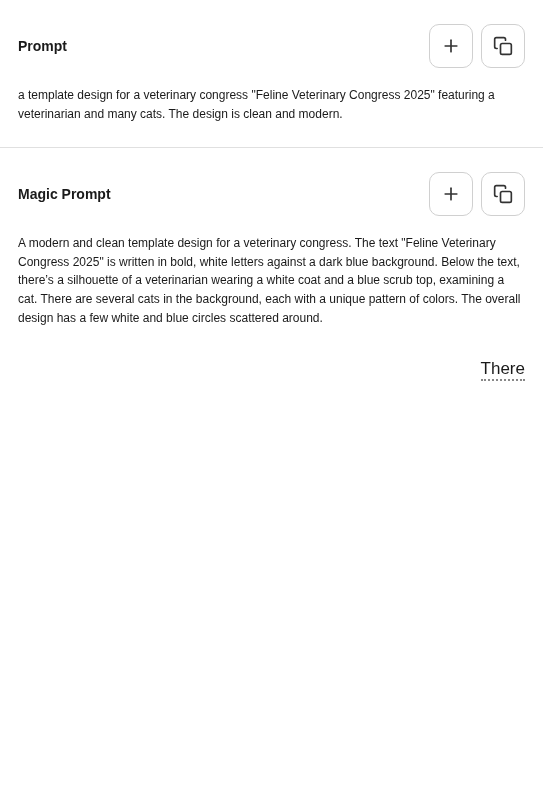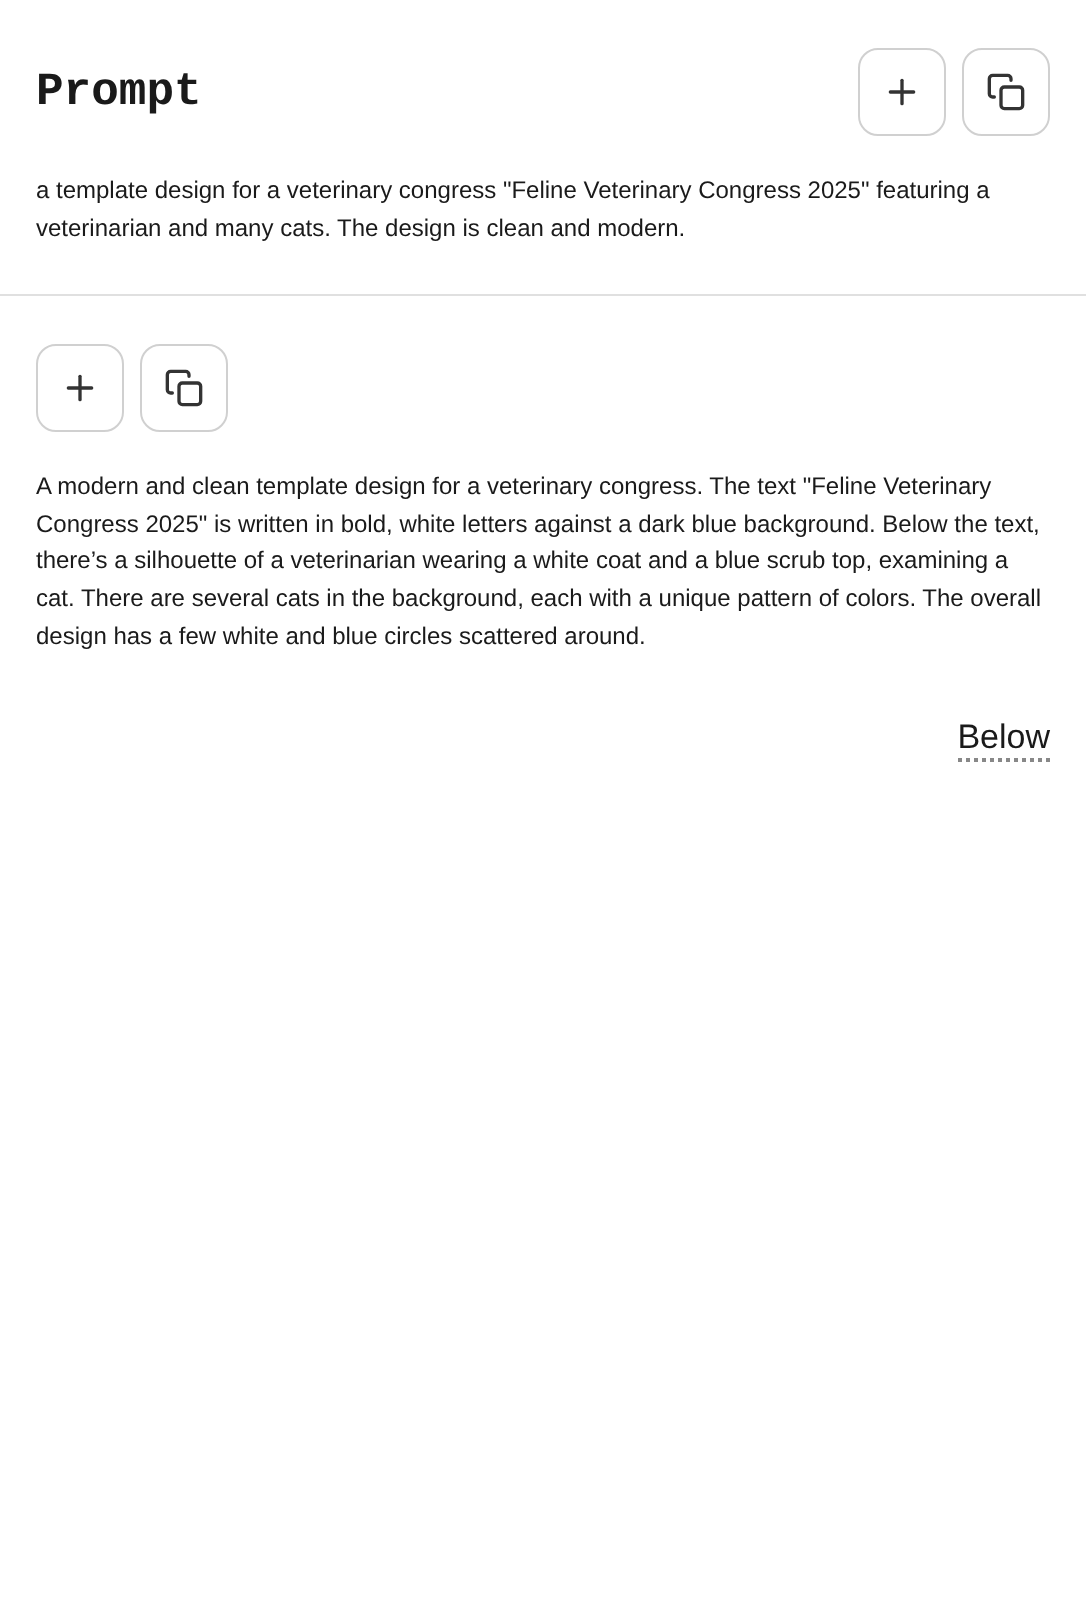--- a/index.html
+++ b/index.html
@@ -27,24 +27,23 @@
     }
 
     .section-header {
       display: flex;
       align-items: center;
       justify-content: space-between;
       margin-bottom: 18px;
     }
 
     .section-title {
-      font-size: 23px;
+      font-size: 14px;
       font-weight: 700;
       color: #1a1a1a;
-      font-family: Liberation Mono, monospace;
     }
 
     .header-actions {
       display: flex;
       gap: 8px;
       align-items: center;
     }
 
     .icon-btn {
       width: 44px;
@@ -111,33 +110,34 @@
       </button>
     </div>
   </div>
   <p class="section-body">a template design for a veterinary congress "Feline Veterinary Congress 2025" featuring a veterinarian and many cats. The design is clean and modern.</p>
 </div>
 
 <hr class="section-divider">
 
 <div class="section">
   <div class="section-header">
+    <span class="section-title">Magic Prompt</span>
     <div class="header-actions">
       <button class="icon-btn" title="Add">
         <svg viewBox="0 0 24 24">
           <line x1="12" y1="5" x2="12" y2="19"></line>
           <line x1="5" y1="12" x2="19" y2="12"></line>
         </svg>
       </button>
       <button class="icon-btn" title="Copy">
         <svg viewBox="0 0 24 24">
           <rect x="9" y="9" width="13" height="13" rx="2"></rect>
           <path d="M5 15H4a2 2 0 0 1-2-2V4a2 2 0 0 1 2-2h9a2 2 0 0 1 2 2v1"></path>
         </svg>
       </button>
     </div>
   </div>
   <p class="section-body">A modern and clean template design for a veterinary congress. The text "Feline Veterinary Congress 2025" is written in bold, white letters against a dark blue background. Below the text, there’s a silhouette of a veterinarian wearing a white coat and a blue scrub top, examining a cat. There are several cats in the background, each with a unique pattern of colors. The overall design has a few white and blue circles scattered around.</p>
 </div>
 
 <div class="less-link-row">
-  <span class="less-link">Below</span>
+  <span class="less-link">There</span>
 </div>
 
 </body></html>

